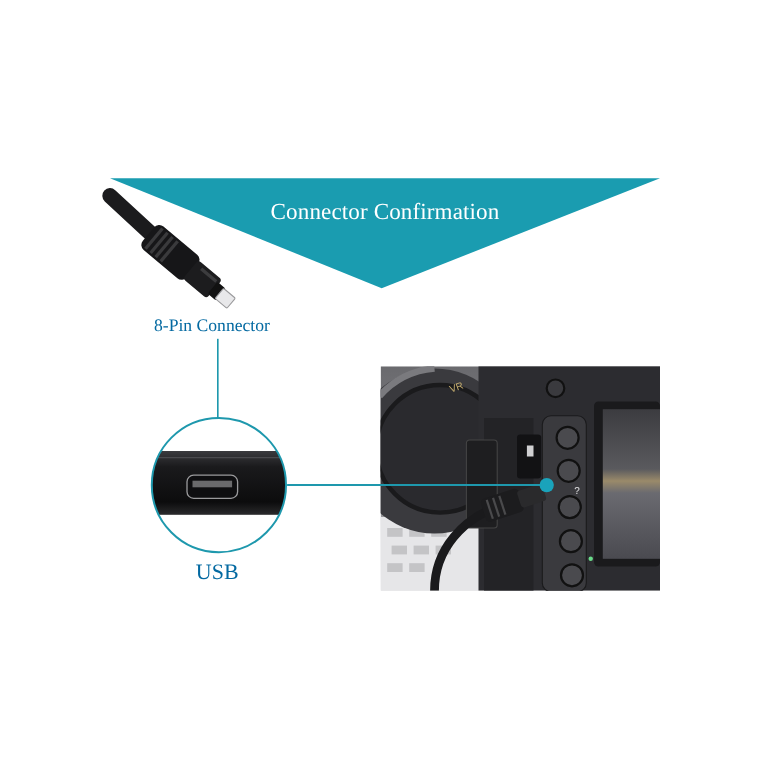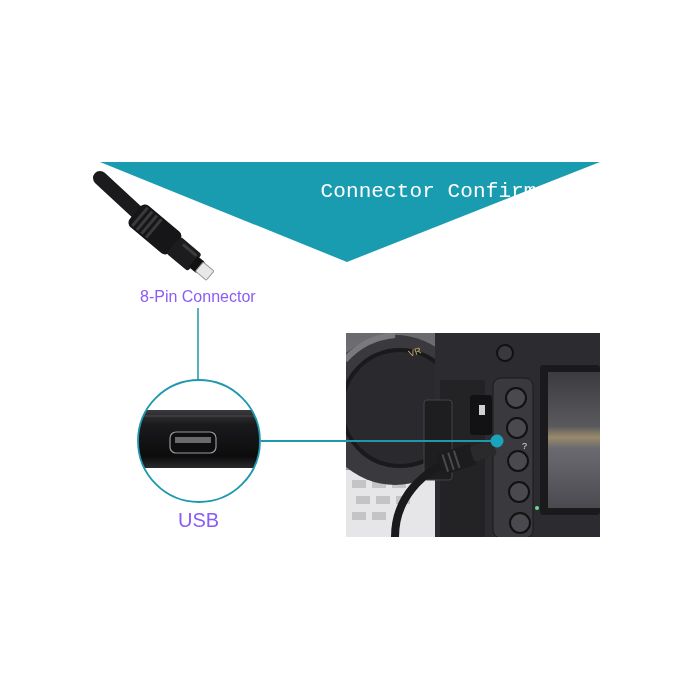--- a/index.html
+++ b/index.html
@@ -1,23 +1,23 @@
 <!DOCTYPE html>
 <html><head>
 <meta charset="utf-8">
 <style>
   html, body { margin:0; padding:0; background:#ffffff; }
   body { width:700px; height:700px; position:relative; overflow:hidden; font-family:"Liberation Sans", sans-serif; }
   .canvas { position:absolute; left:0; top:0; width:700px; height:700px; }
   .banner-title {
-    position:absolute; left:100px; top:180px; width:500px; text-align:right;
-    color:#ffffff; font-size:21px; font-family:Liberation Mono, monospace; letter-spacing:0.1px;
+    position:absolute; left:100px; top:180px; width:500px; text-align:center;
+    color:#ffffff; font-size:21px; font-family:Liberation Serif, serif; letter-spacing:0.1px;
   }
   .label {
-    position:absolute; color:#8b5cf6; font-family:Liberation Sans, sans-serif; font-size:16px;
+    position:absolute; color:#0369a1; font-family:Liberation Serif, serif; font-size:16px;
   }
   .label-pin { left:140px; top:288px; }
   .label-usb { left:178px; top:509px; font-size:20px; }
 </style>
 </head>
 <body>
 
 <div class="canvas">
   <svg width="700" height="700" viewBox="0 0 700 700" xmlns="http://www.w3.org/2000/svg" style="position:absolute;left:0;top:0">
     <defs>

